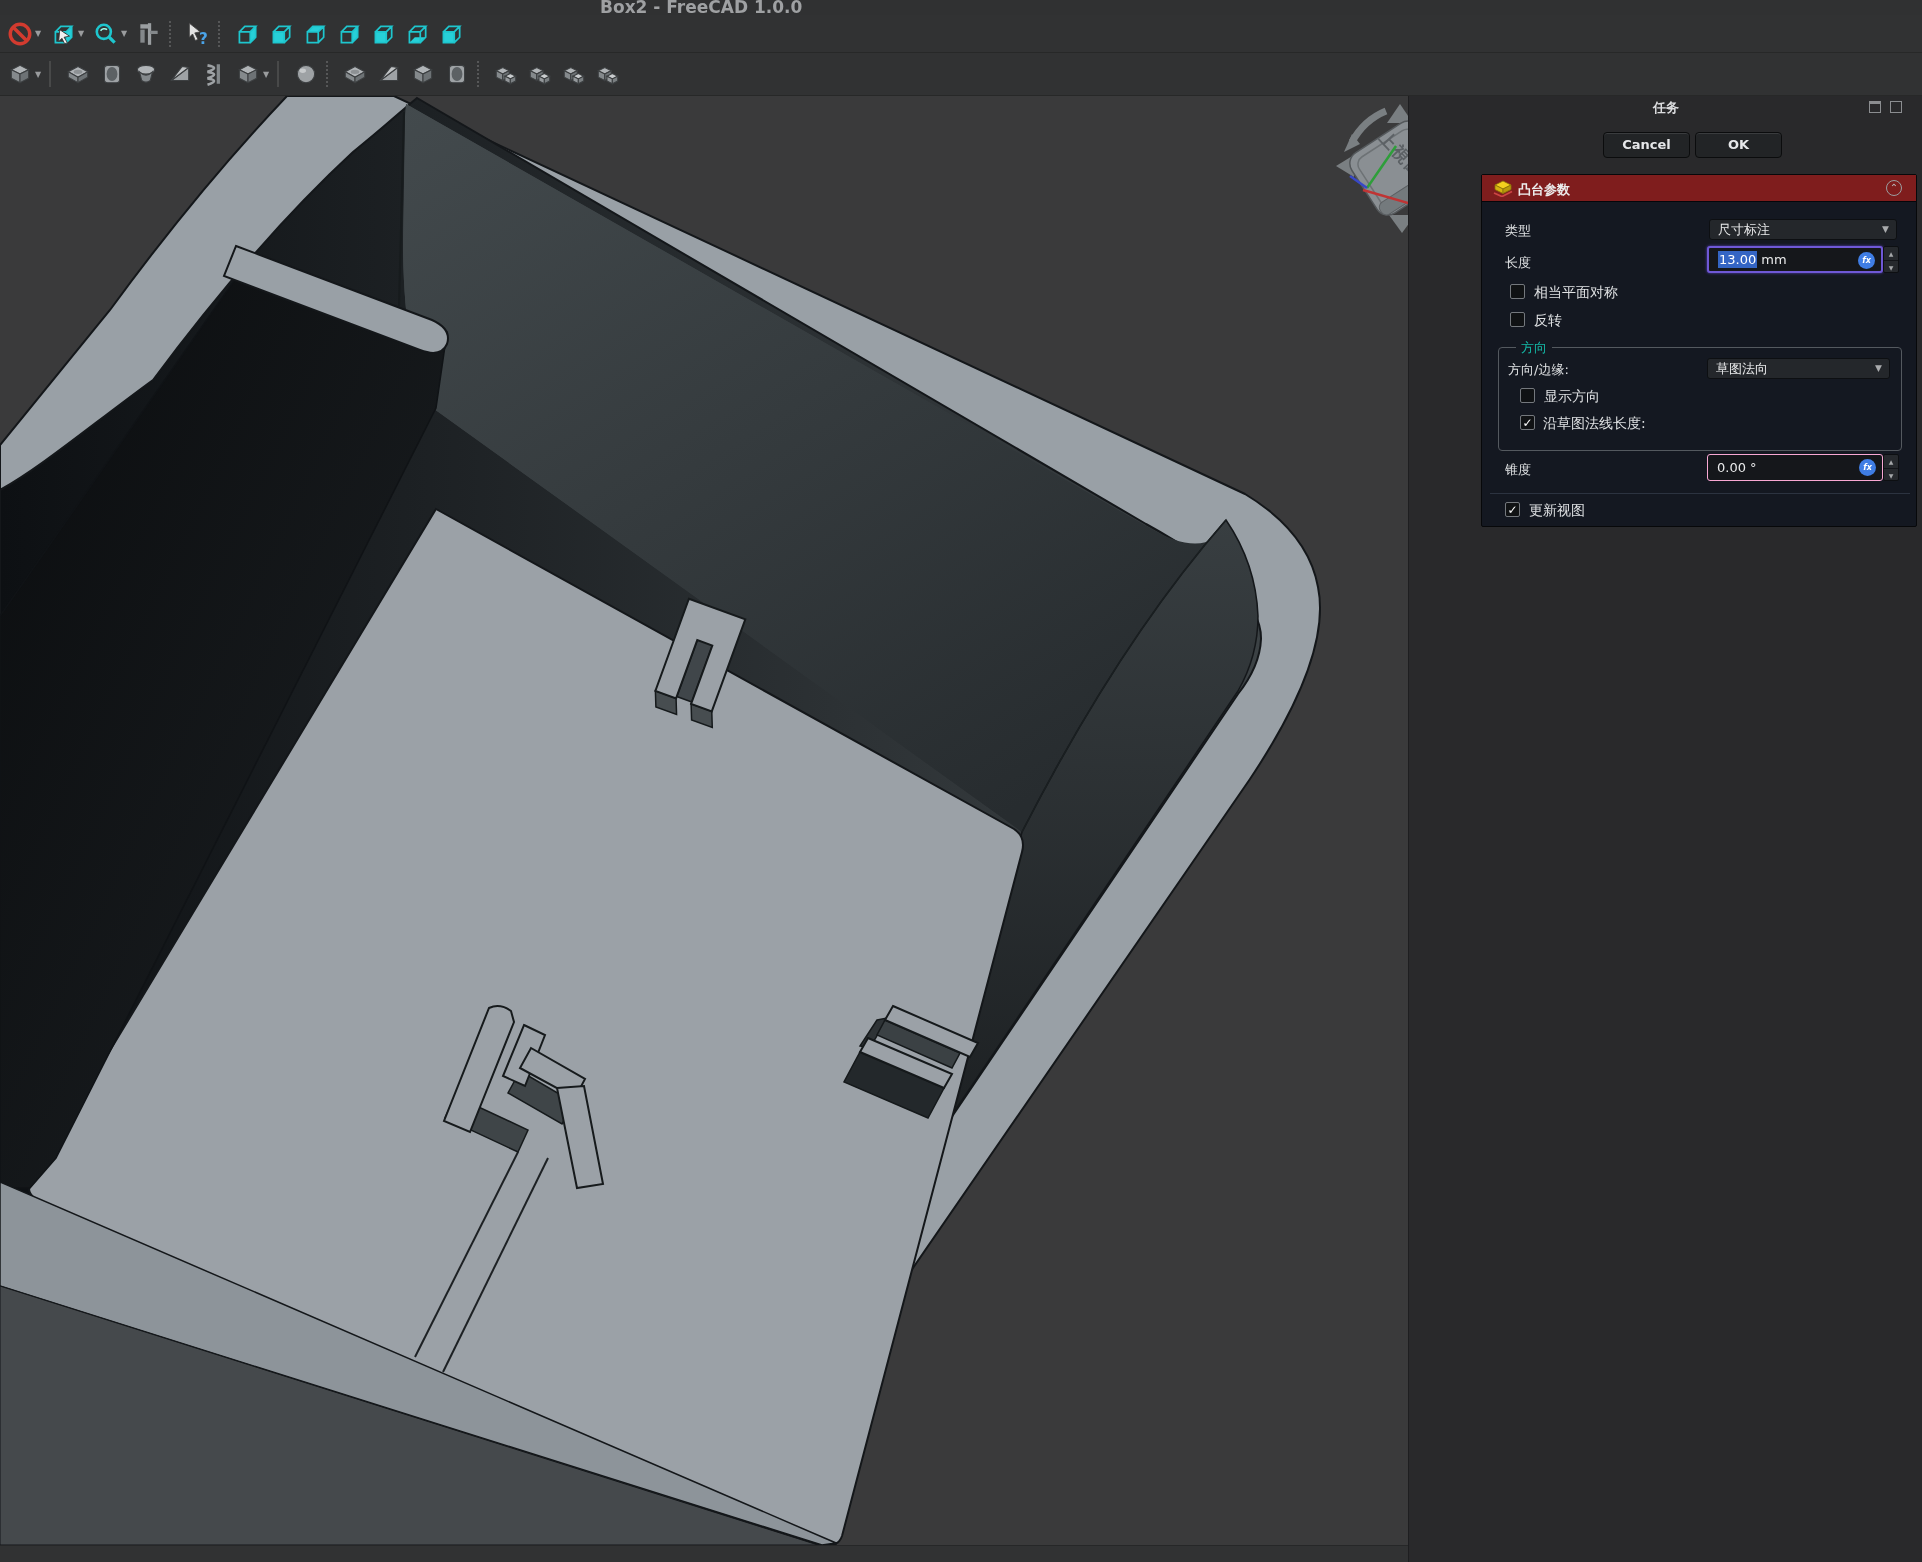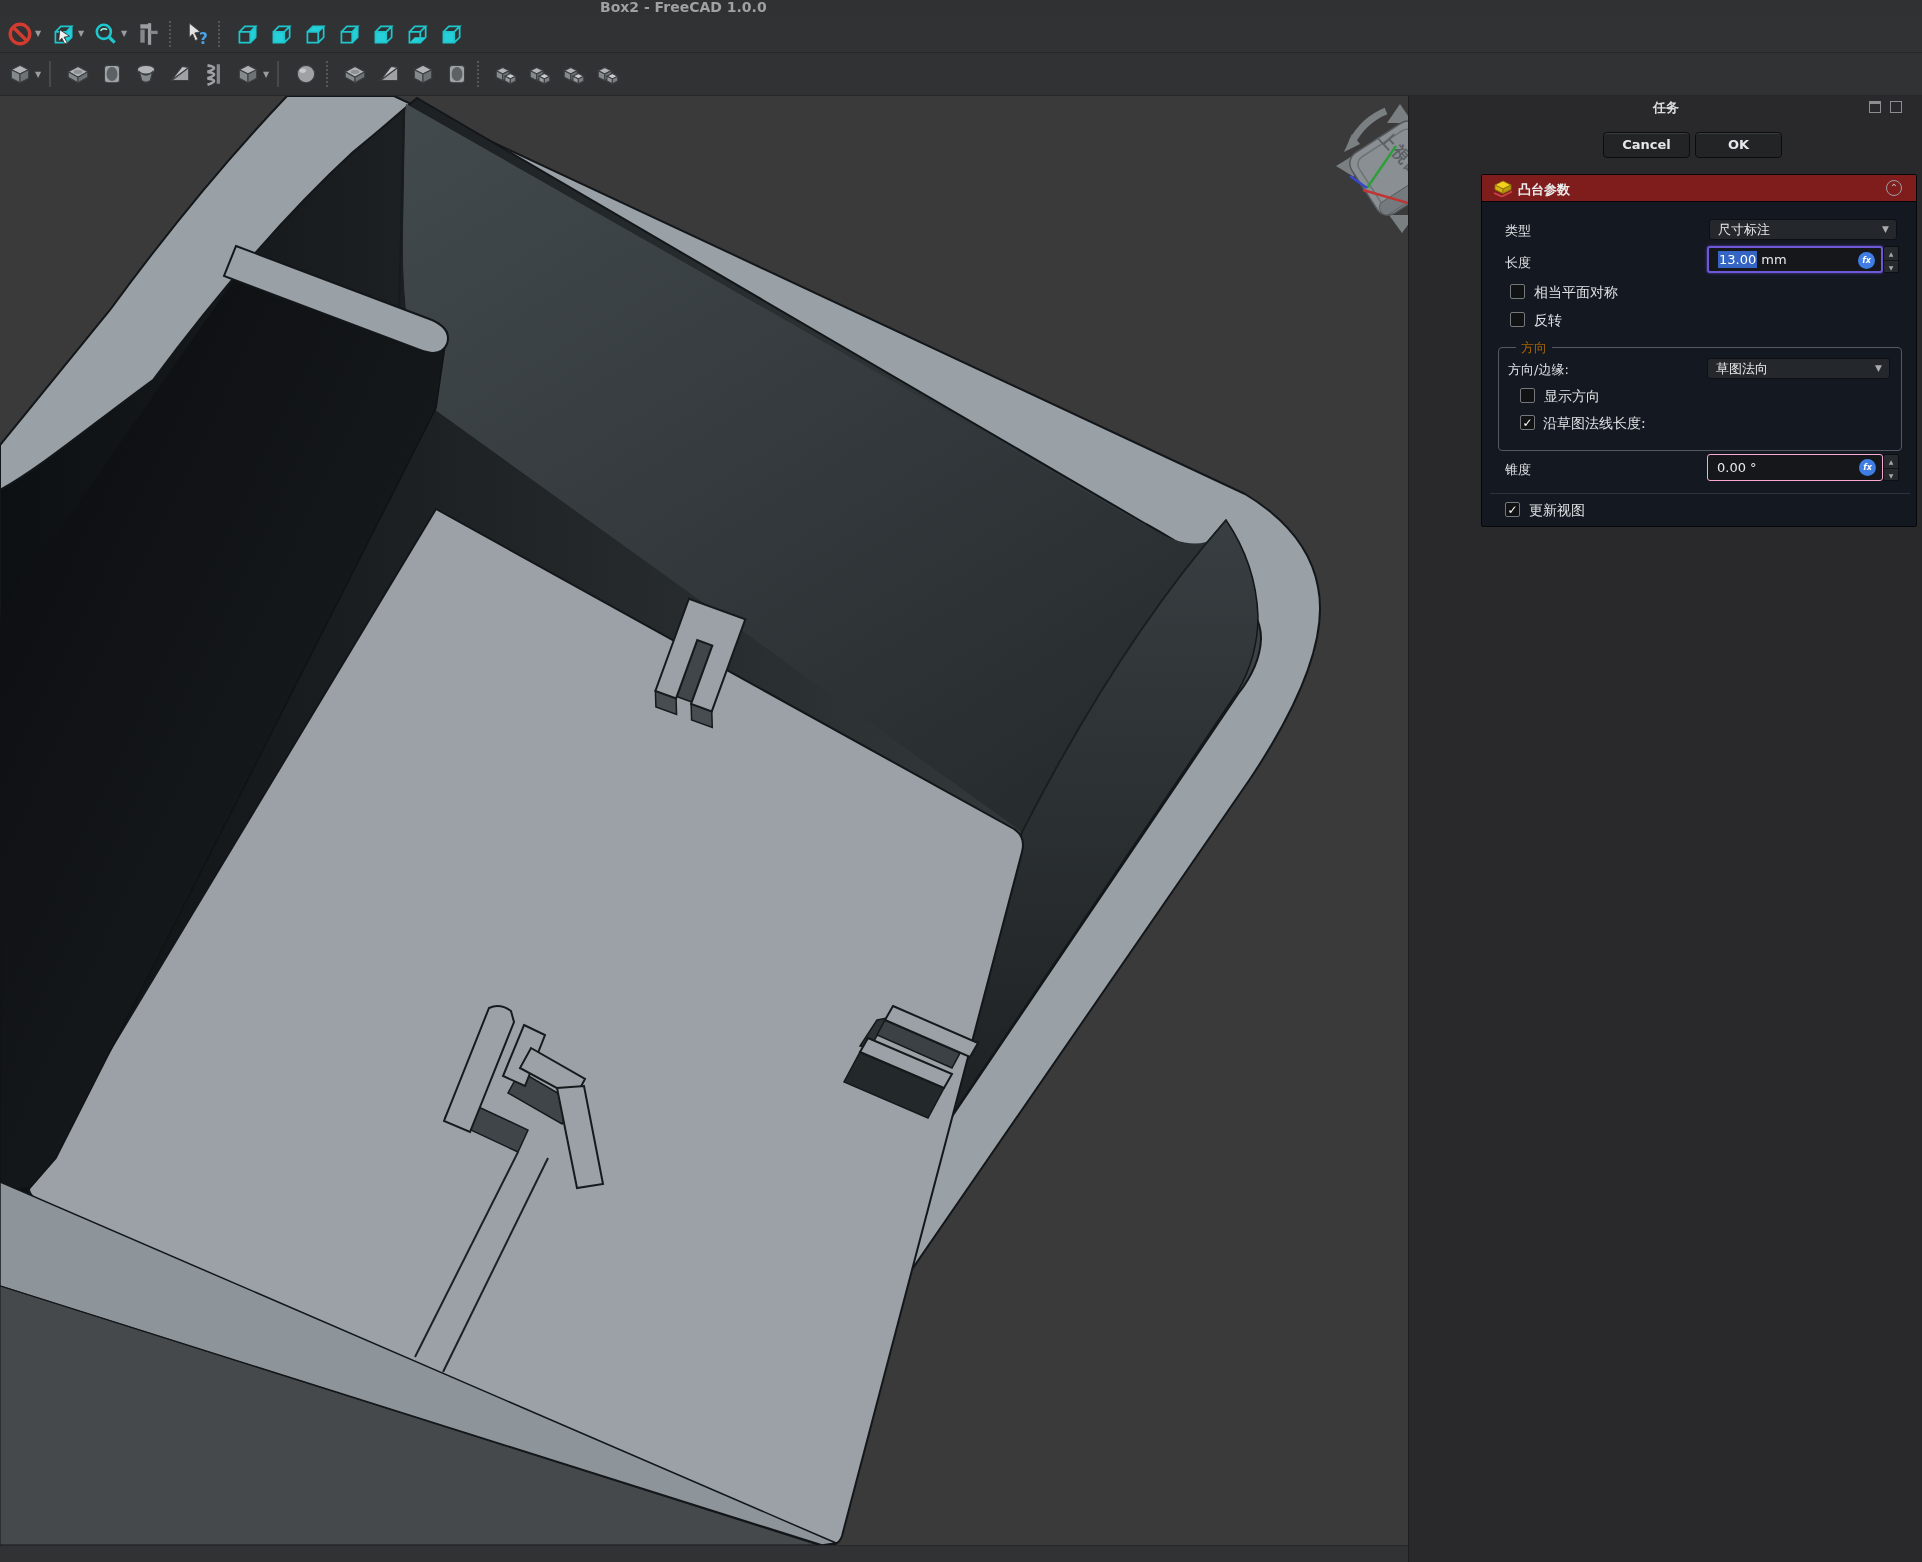--- a/index.html
+++ b/index.html
@@ -1,20 +1,20 @@
 <!DOCTYPE html>
 <html><head>
 <meta charset="utf-8">
 <style>
   * { margin:0; padding:0; box-sizing:border-box; }
   html,body { width:1922px; height:1562px; overflow:hidden; background:#3a3a3b;
     font-family:"DejaVu Sans","Liberation Sans",sans-serif; }
   
   #titlebar { position:absolute; left:0; top:0; width:1922px; height:15px; background:#303132;
-    color:#9fa1a3; font-size:14px; font-weight:bold; line-height:15px; }
+    color:#9fa1a3; font-size:17px; font-weight:bold; line-height:15px; }
   #titlebar .t { position:absolute; left:600px; top:0; }
   .toolbar { position:absolute; left:0; width:1922px; background:#313233; border-bottom:1px solid #272828;
     display:flex; align-items:center; }
   #toolbar1 { top:15px; height:38px; padding-left:3px; }
   #toolbar2 { top:53px; height:43px; padding-left:3px; }
   .tbicon { width:30px; height:30px; margin:0 2px; display:inline-flex; align-items:center; justify-content:center; border-radius:3px; }
   .tbicon svg { width:26px; height:26px; }
   .tbcaret { width:10px; color:#9a9c9e; font-size:8px; margin:0 1px 0 -2px; }
   .tbsep { width:9px; height:26px; margin:0 3px; border-left:2px dotted #565758; }
   .tbsep.bar { border-left:2px solid #484949; }
@@ -48,21 +48,21 @@
   .spin .sel { background:#3465c4; color:#fff; padding:1px 1px; }
   .fx { position:absolute; right:6px; top:4px; width:17px; height:17px; border-radius:50%; background:#3f7de4;
     color:#fff; font-size:8px; font-style:italic; text-align:center; line-height:17px; font-weight:bold; }
   .spinner { position:absolute; width:16px; height:27px; background:#26292d; border:1px solid #0d0f12; border-radius:2px; }
   .spinner div { height:13px; text-align:center; font-size:6px; color:#a5a7a9; line-height:13px; }
   .spinner div + div { border-top:1px solid #131519; }
   .cb { position:absolute; width:15px; height:15px; background:#101214; border:1px solid #74787d; border-radius:2px;
     color:#fff; font-size:12px; font-weight:bold; text-align:center; line-height:14px; }
   .cblabel { position:absolute; color:#dfe1e3; font-size:14px; }
   #groupdir { position:absolute; left:16px; top:172px; width:404px; height:104px; border:1px solid #54595f; border-radius:4px; }
-  #grouplegend { position:absolute; left:34px; top:164px; background:#141821; padding:0 5px; color:#a16207; font-size:13px; }
+  #grouplegend { position:absolute; left:34px; top:164px; background:#141821; padding:0 5px; color:#14b8a6; font-size:13px; }
   #pb-sep { position:absolute; left:8px; top:318px; width:420px; height:1px; background:#2c3340; }
 </style>
 </head>
 <body>
 
 <div id="titlebar">
   <span class="t">Box2 - FreeCAD 1.0.0</span>
 </div>
 
 <div id="toolbar1" class="toolbar">

